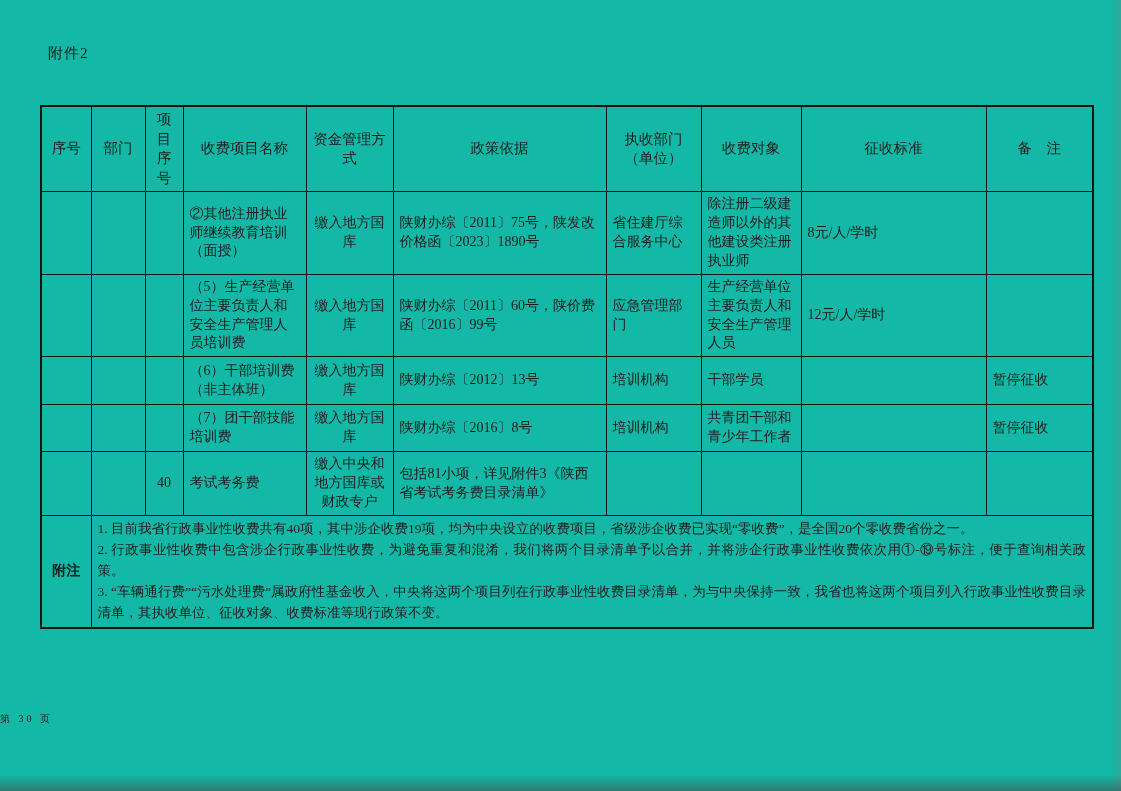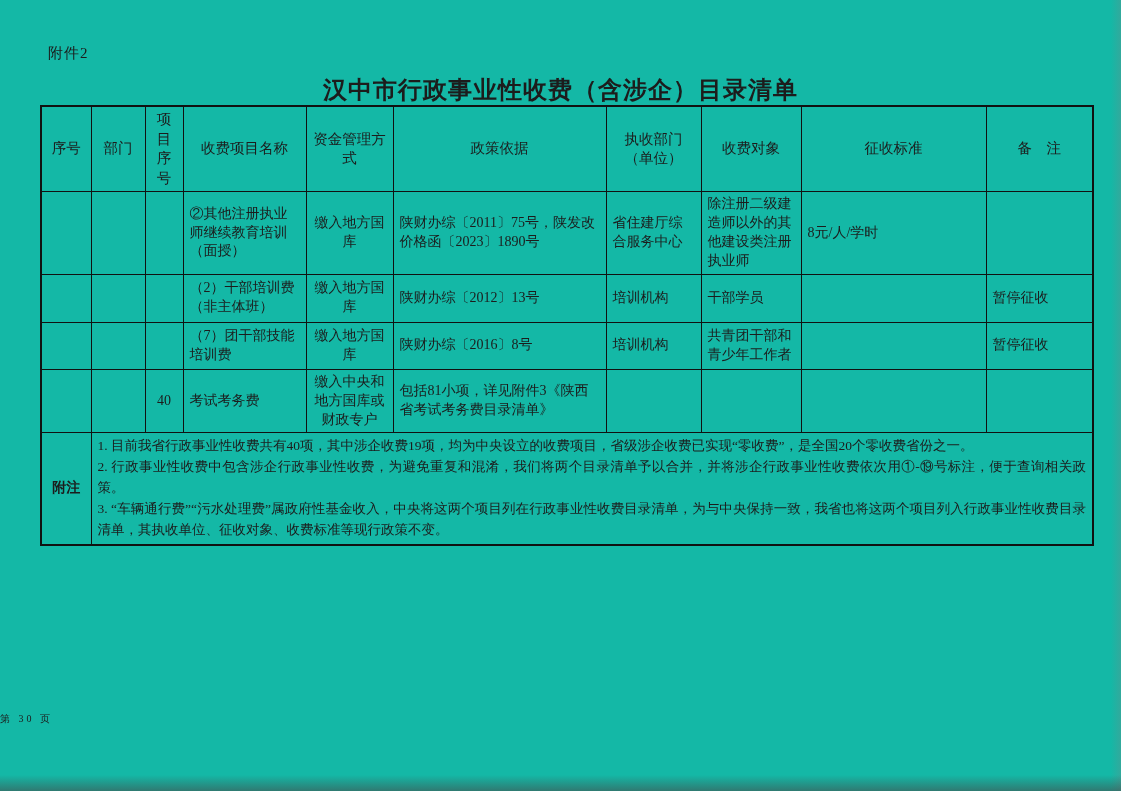--- a/index.html
+++ b/index.html
@@ -69,21 +69,20 @@
     pointer-events:none;
   }
 </style>
 </head>
 <body>
 
 <div class="page">
 
   <div class="attachment">附件2</div>
 
-  <div class="doc-title">汉中市行政事业性收费（含涉企）目录清单</div>
 
   <table class="fee-table">
     <colgroup>
       <col style="width:50px">
         <col style="width:54px">
         <col style="width:38px">
       <col style="width:123px">
         <col style="width:87px">
         <col style="width:213px">
       <col style="width:95px">
@@ -115,26 +114,38 @@
       <td class="c-left">②其他注册执业师继续教育培训（面授）</td>
       <td class="c-center">缴入地方国库</td>
       <td class="c-left">陕财办综〔2011〕75号，陕发改价格函〔2023〕1890号</td>
       <td class="c-left">省住建厅综合服务中心</td>
       <td class="c-left">除注册二级建造师以外的其他建设类注册执业师</td>
       <td class="c-left">8元/人/学时</td>
       <td class="c-left"></td>
     </tr>
 
 
+    <tr class="r3">
+      <td class="c-center"></td>
+      <td class="c-center"></td>
+      <td class="c-center"></td>
+      <td class="c-left">（5）生产经营单位主要负责人和安全生产管理人员培训费</td>
+      <td class="c-center">缴入地方国库</td>
+      <td class="c-left">陕财办综〔2011〕60号，陕价费函〔2016〕99号</td>
+      <td class="c-left">应急管理部门</td>
+      <td class="c-left">生产经营单位主要负责人和安全生产管理人员</td>
+      <td class="c-left">12元/人/学时</td>
+      <td class="c-left"></td>
+    </tr>
 
     <tr class="r4">
       <td class="c-center"></td>
       <td class="c-center"></td>
       <td class="c-center"></td>
-      <td class="c-left">（2）干部培训费（非主体班）</td>
+      <td class="c-left">（6）干部培训费（非主体班）</td>
       <td class="c-center">缴入地方国库</td>
       <td class="c-left">陕财办综〔2012〕13号</td>
       <td class="c-left">培训机构</td>
       <td class="c-left">干部学员</td>
       <td class="c-left"></td>
       <td class="c-left">暂停征收</td>
     </tr>
 
     <tr class="r5">
       <td class="c-center"></td>

